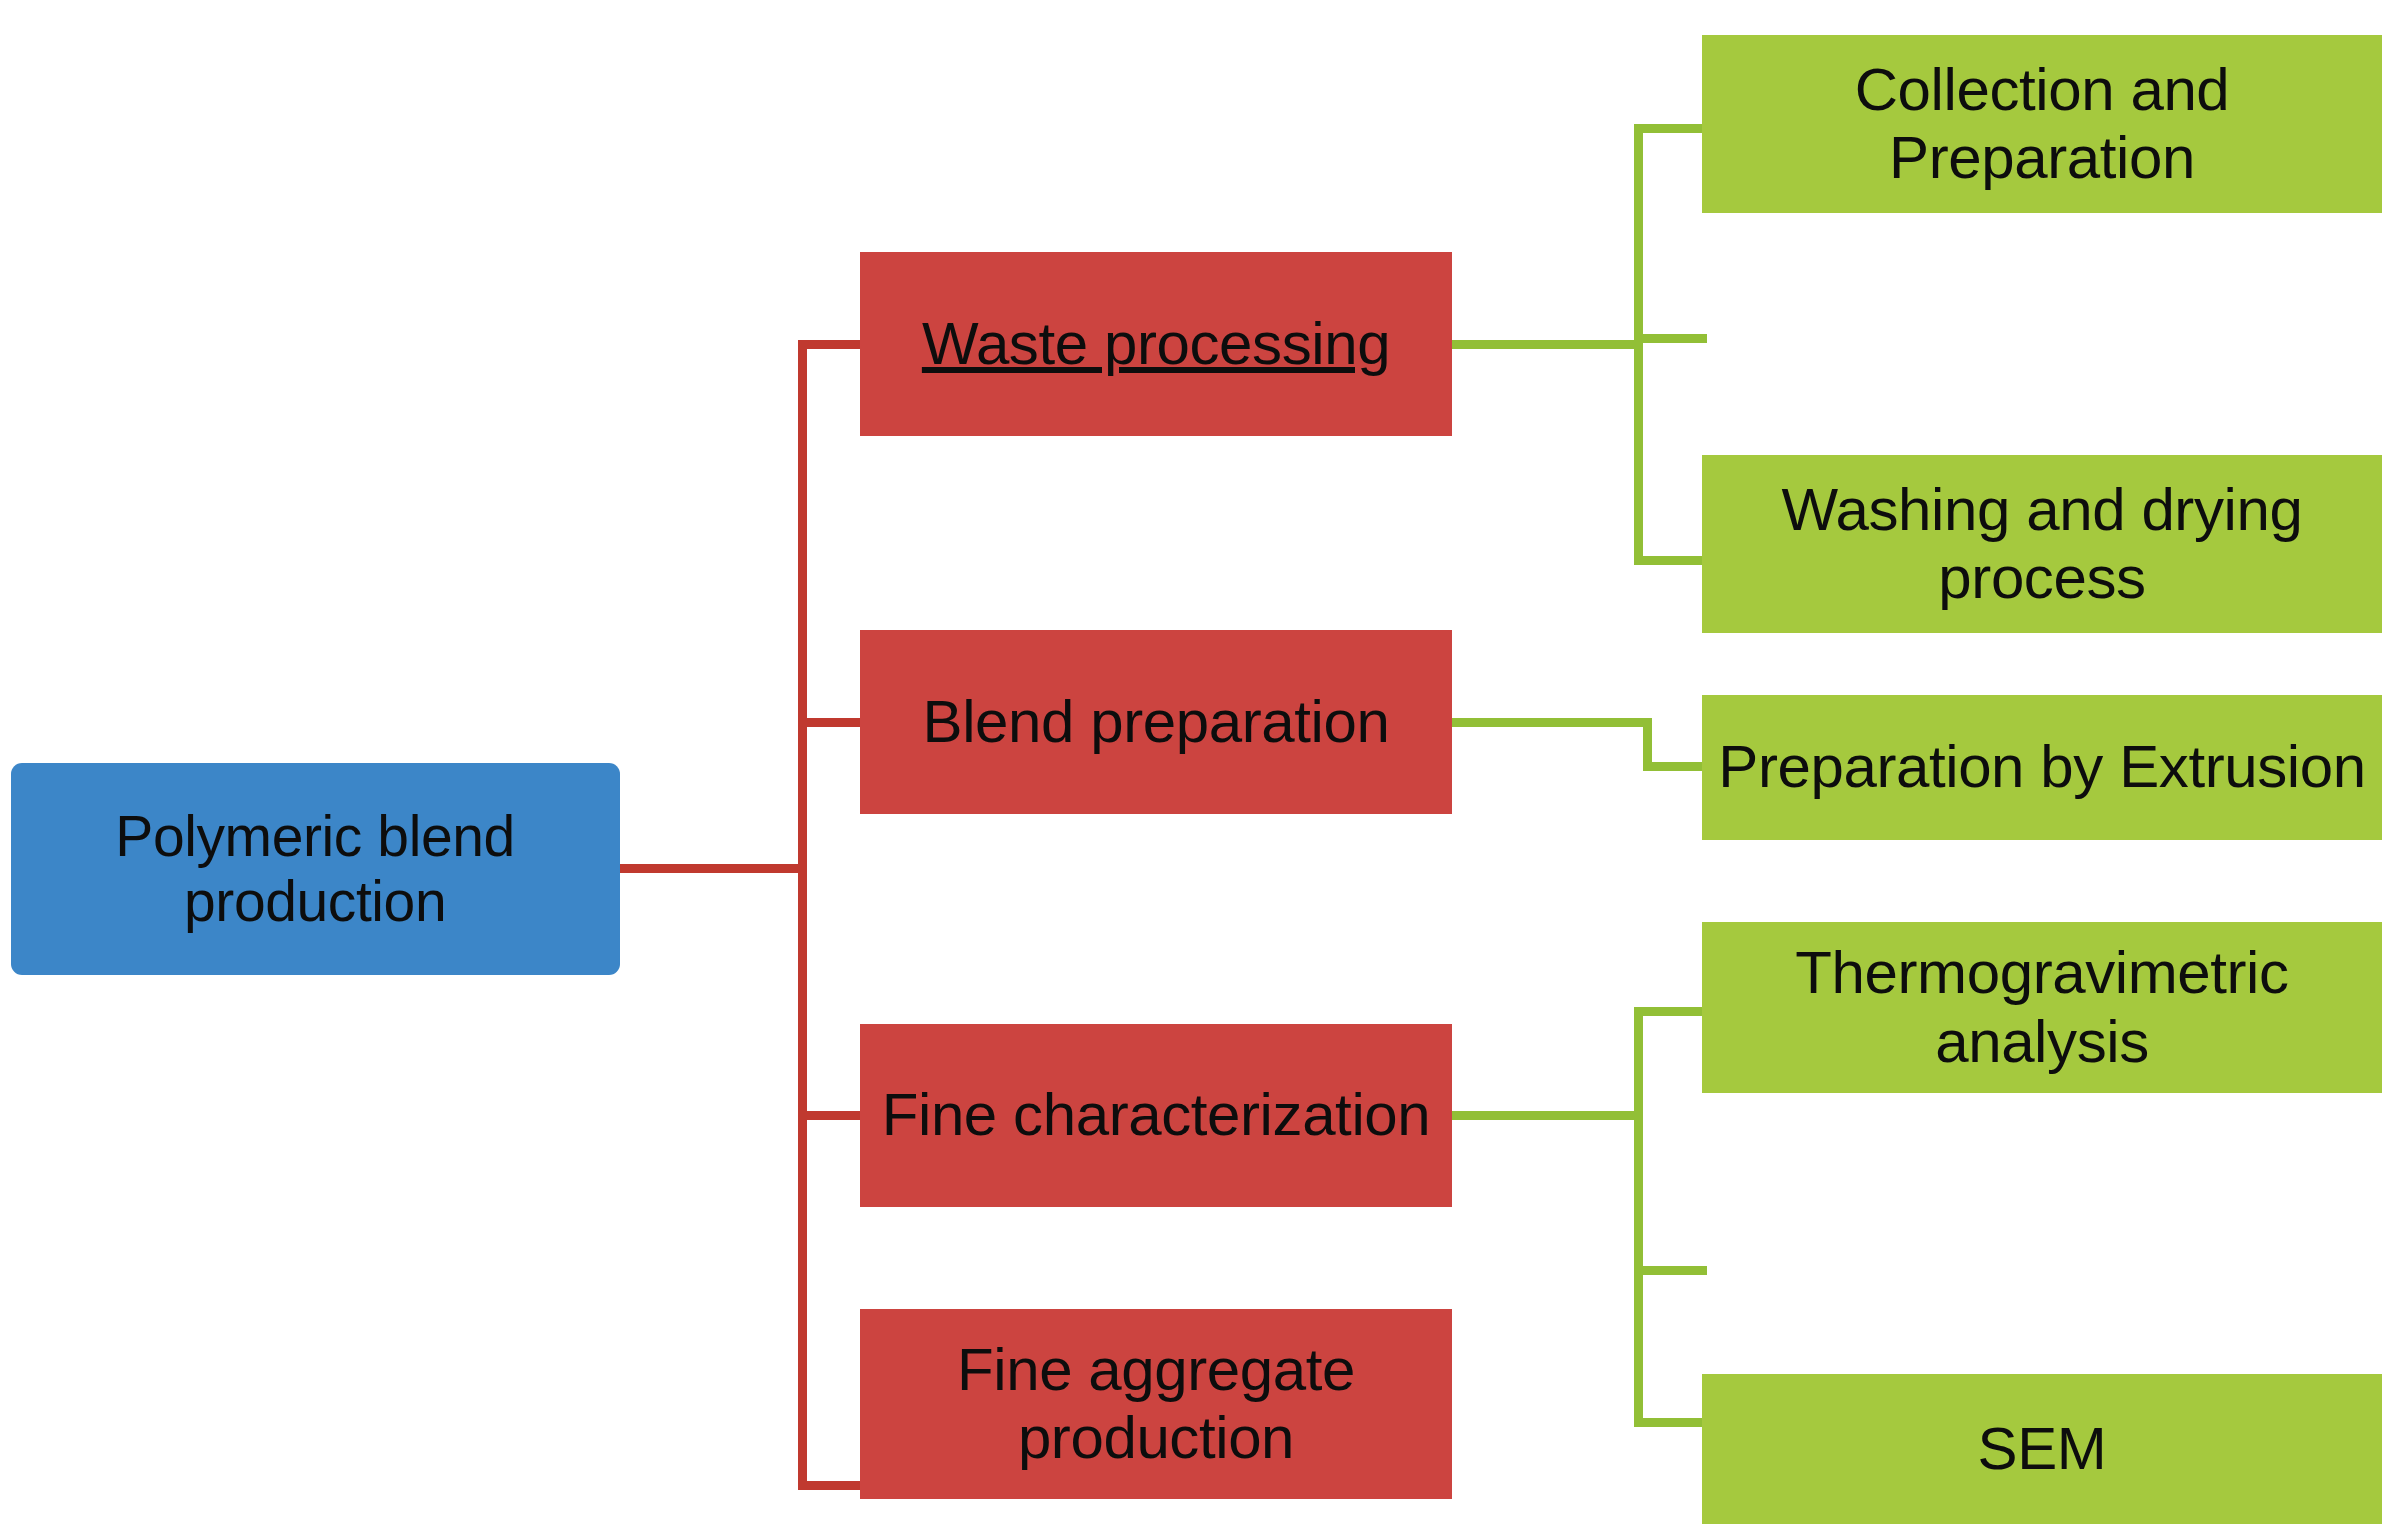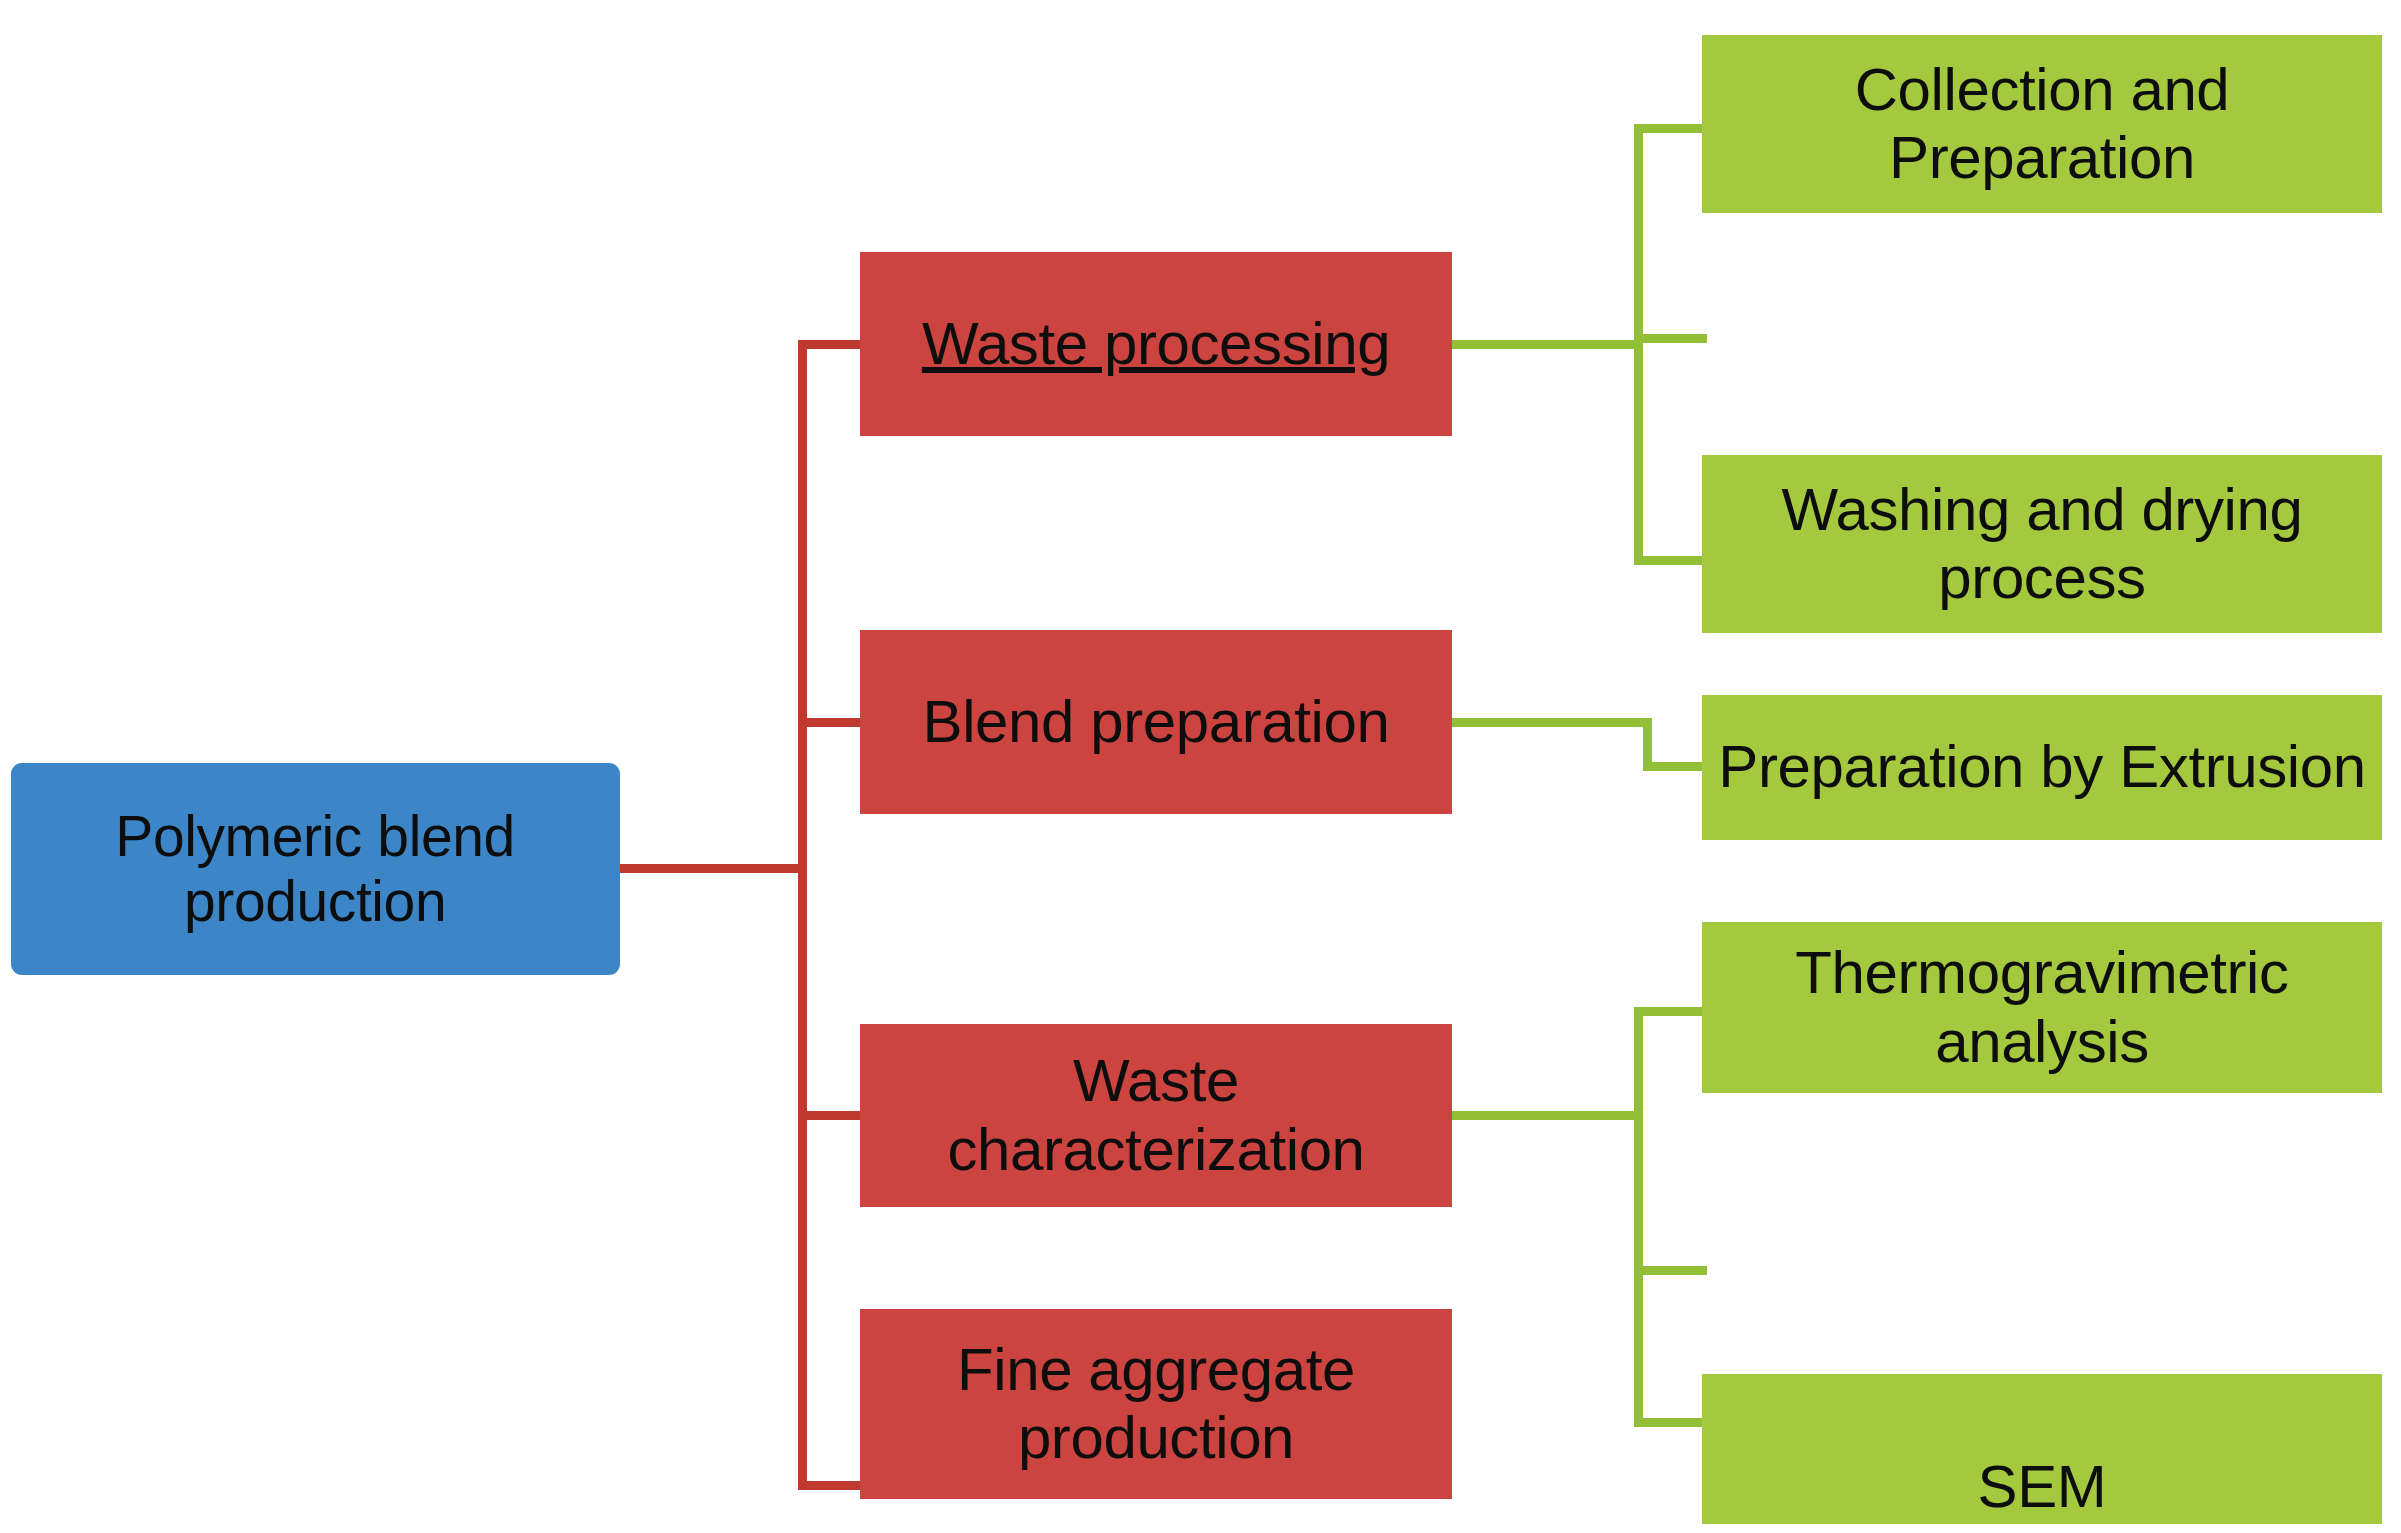--- a/index.html
+++ b/index.html
@@ -90,21 +90,21 @@
 
   <div class="node node-level1" style="left:860px; top:252px; width:592px; height:184px;text-decoration:underline;">
     <span>Waste processing</span>
   </div>
 
   <div class="node node-level1" style="left:860px; top:630px; width:592px; height:184px;">
     <span>Blend preparation</span>
   </div>
 
   <div class="node node-level1" style="left:860px; top:1024px; width:592px; height:183px;">
-    <span>Waste characterization</span>
+    <span>Fine characterization</span>
   </div>
 
   <div class="node node-level1" style="left:860px; top:1309px; width:592px; height:190px;">
     <span>Fine aggregate production</span>
   </div>
 
   <div class="node node-level2" style="left:1702px; top:35px; width:680px; height:178px;">
     <span>Collection and Preparation</span>
   </div>
 
@@ -115,18 +115,18 @@
 
   <div class="node node-level2" style="left:1702px; top:695px; width:680px; height:145px;">
     <span>Preparation by Extrusion</span>
   </div>
 
   <div class="node node-level2" style="left:1702px; top:922px; width:680px; height:171px;">
     <span>Thermogravimetric analysis</span>
   </div>
 
 
-  <div class="node node-level2" style="left:1702px; top:1374px; width:680px; height:150px;align-items:flex-end;">
+  <div class="node node-level2" style="left:1702px; top:1374px; width:680px; height:150px;">
     <span>SEM</span>
   </div>
 
 </div>
 
 
 </body></html>

